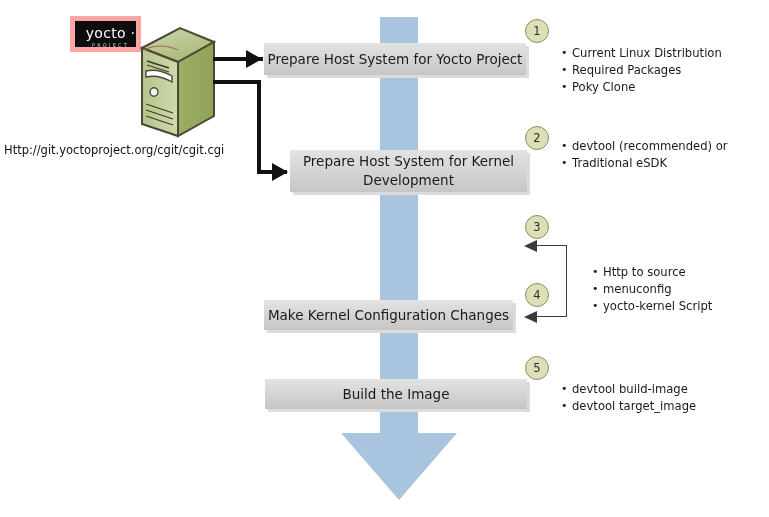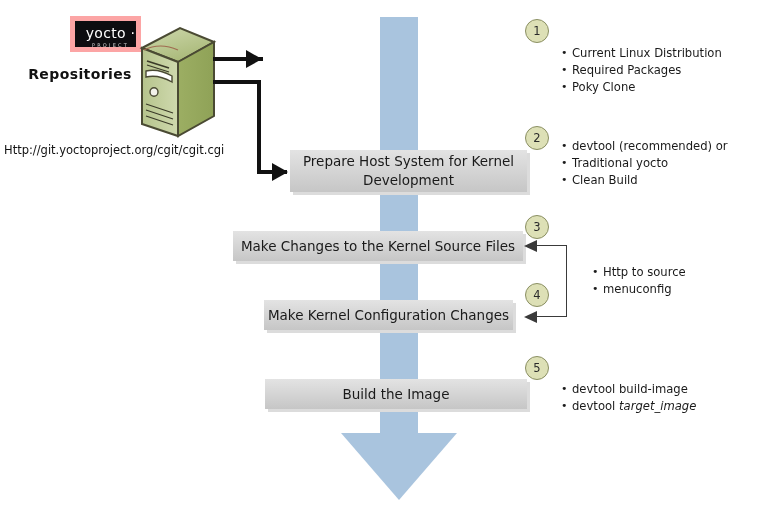--- a/index.html
+++ b/index.html
@@ -55,21 +55,21 @@
 
   
   .blist{position:absolute;font-size:11.6px;color:#1a1a1a;line-height:17px;}
   .blist ul{margin:8px;padding:0;list-style:none;}
   .blist li{position:relative;padding-left:11px;}
   .blist li:before{content:"\2022";position:absolute;left:0;top:-1px;font-size:11px;}
   #l1{left:553px;top:37px;}
   #l2{left:553px;top:130px;}
   #l3{left:584px;top:256px;}
   #l5{left:553px;top:373px;}
-  .ital{font-style:italic;text-align:right;}
+  .ital{text-align:right;}
 
   
   .hline{position:absolute;background:#111;height:4px;}
   .vline{position:absolute;background:#111;width:4px;}
   .ahead-r{position:absolute;width:0;height:0;border-top:9px solid transparent;
            border-bottom:9px solid transparent;border-left:16px solid #111;}
 
   
   .tline-h{position:absolute;background:#3a3a3a;height:1.4px;}
   .tline-v{position:absolute;background:#3a3a3a;width:1.4px;}
@@ -84,21 +84,20 @@
   <div class="blue-shadow"></div>
   <div class="blue-shaft"></div>
   <div class="blue-head"></div>
 
   <div class="logo">
     <div class="logo-main">yocto ·</div>
     <div class="logo-sub">PROJECT</div>
   </div>
 
   <div class="src-label">
-    <div>Repositories</div>
   </div>
   <div class="url-label">Http://git.yoctoproject.org/cgit/cgit.cgi</div>
 
   <svg class="server" viewBox="0 0 80 116">
     <defs>
       <linearGradient id="gFront" x1="0" y1="0" x2="1" y2="0">
         <stop offset="0" stop-color="#b6c48c"></stop>
           <stop offset="1" stop-color="#cfd9ae"></stop>
       </linearGradient>
       <linearGradient id="gSide" x1="0" y1="0" x2="1" y2="0">
@@ -124,22 +123,22 @@
   </svg>
 
   <div class="hline" style="left:213px;top:57px;width:50px;"></div>
   <div class="ahead-r" style="left:246px;top:50px;"></div>
 
   <div class="hline" style="left:213px;top:80px;width:48px;"></div>
   <div class="vline" style="left:257px;top:80px;height:94px;"></div>
   <div class="hline" style="left:257px;top:170px;width:30px;"></div>
   <div class="ahead-r" style="left:272px;top:163px;"></div>
 
+  <div class="pbox" id="box1">Prepare Host System for Yocto Project</div>
   <div class="pbox" id="box2">Prepare Host System for Kernel Development</div>
-  <div class="pbox" id="box3">Make Changes to the Kernel Source Files</div>
   <div class="pbox" id="box4">Make Kernel Configuration Changes</div>
   <div class="pbox" id="box5">Build the Image</div>
 
   <div class="tline-h" style="left:536px;top:245px;width:31px;"></div>
   <div class="tline-v" style="left:566px;top:245px;height:72px;"></div>
   <div class="tline-h" style="left:536px;top:316px;width:31px;"></div>
   <div class="ahead-l" style="left:524px;top:240px;"></div>
   <div class="ahead-l" style="left:524px;top:311px;"></div>
 
   <div class="circle" id="c1">1</div>
@@ -152,29 +151,29 @@
     <ul>
       <li>Current Linux Distribution</li>
       <li>Required Packages</li>
       <li>Poky Clone</li>
     </ul>
   </div>
 
   <div class="blist" id="l2">
     <ul>
       <li>devtool (recommended) or</li>
-      <li style="padding-left:11px;">Traditional yocto</li>
-      <li>Clean Build</li>
+      <li style="padding-left:11px;">Traditional eSDK</li>
     </ul>
   </div>
 
   <div class="blist" id="l3">
     <ul>
       <li>Http to source</li>
       <li>menuconfig</li>
+      <li>yocto-kernel Script</li>
     </ul>
   </div>
 
   <div class="blist" id="l5">
     <ul>
       <li>devtool build-image</li>
       <li><span>devtool </span><span class="ital">target_image</span></li>
     </ul>
   </div>
 

